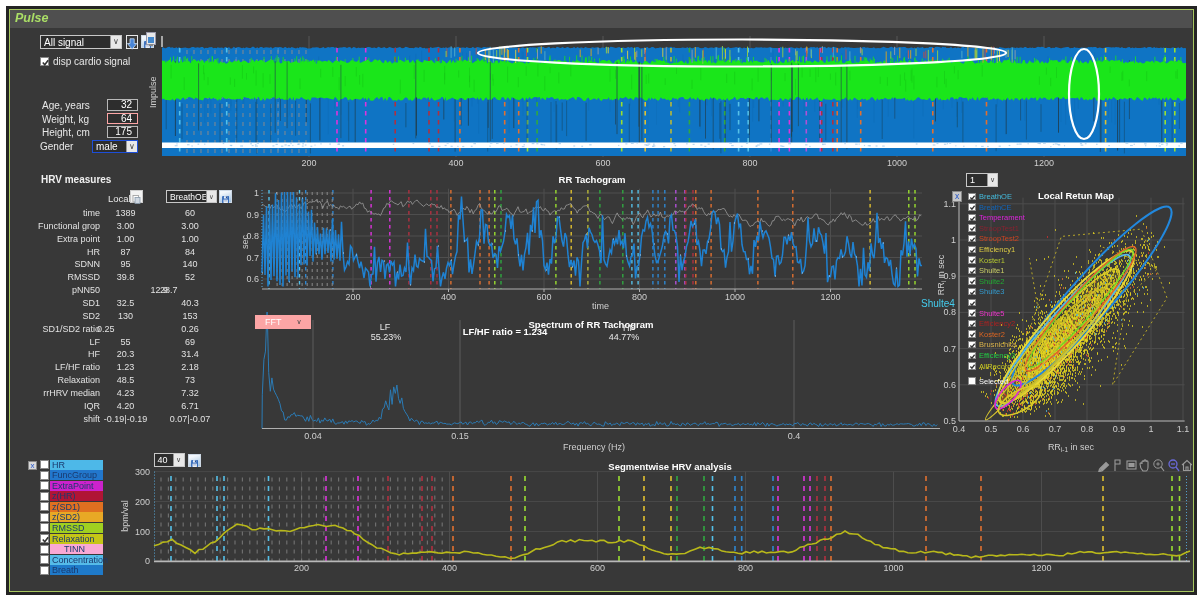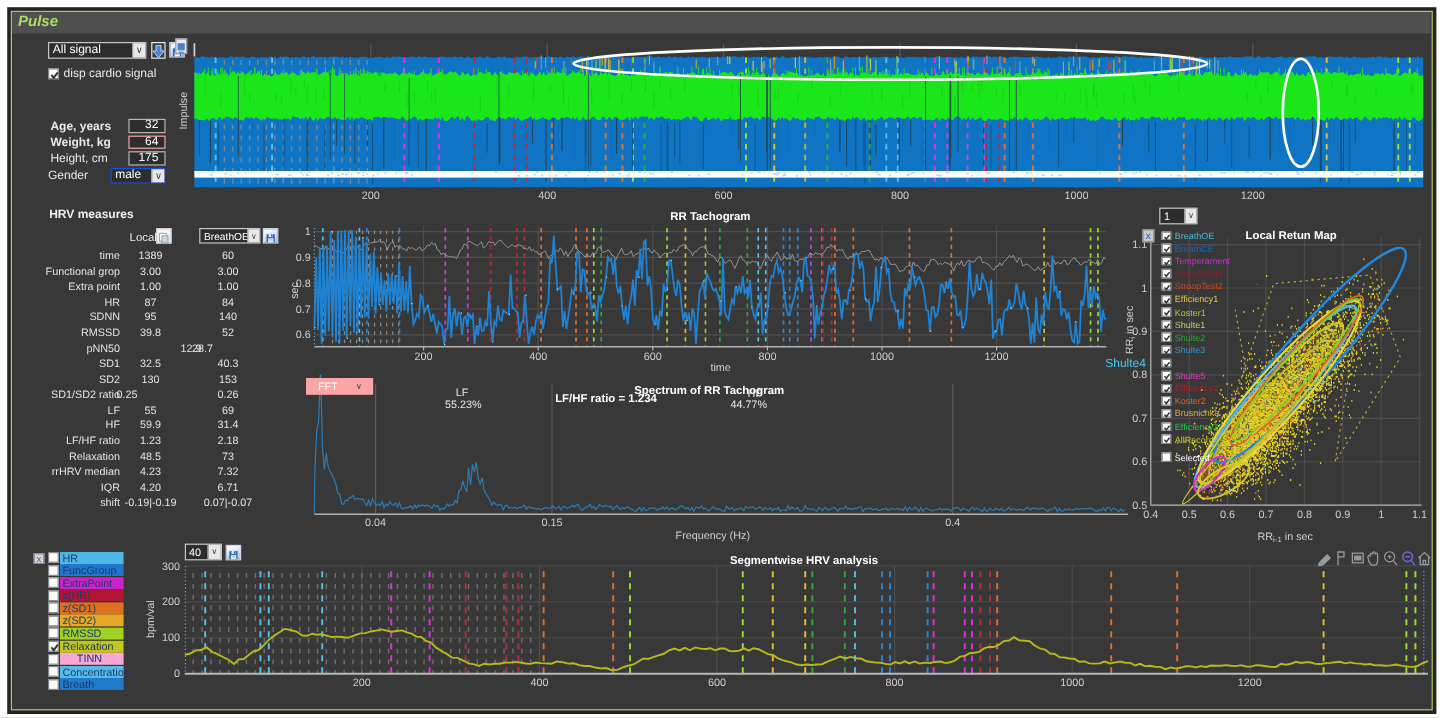--- a/index.html
+++ b/index.html
@@ -18,23 +18,23 @@
       <rect x="4.1" y="6.6" width="5.2" height="4" fill="#f0f4fa"></rect>
       <line x1="4.9" y1="7.6" x2="8.5" y2="7.6" stroke="#8899bb" stroke-width="0.5"></line>
       <line x1="4.9" y1="8.6" x2="8.5" y2="8.6" stroke="#8899bb" stroke-width="0.5"></line>
     </svg></div>
 <div style="position:absolute;left:40px;top:57px;width:9px;height:9px;background:#fff;border:1px solid #888;box-sizing:border-box">
     <svg width="9" height="9" viewBox="0 0 10 10" style="position:absolute;left:0;top:0">
       <path d="M2 5 L4.2 7.5 L8 2.5" stroke="#333" stroke-width="1.8" fill="none"></path>
     </svg>
   </div>
 <div style="position:absolute;left:53px;top:56px;color:#e8e8e8;font-size:10px;font-weight:normal;white-space:nowrap">disp cardio signal</div>
-<div style="position:absolute;left:42px;top:100px;color:#e8e8e8;font-size:10px;font-weight:bold;white-space:nowrap">Age, years</div>
+<div style="position:absolute;left:42px;top:100px;color:#e8e8e8;font-size:10px;font-weight:normal;white-space:nowrap">Age, years</div>
 <div style="position:absolute;left:107px;top:99px;width:31px;height:11.5px;background:#2d2d2d;border:1px solid #b8b8b8;box-sizing:border-box;color:#fff;font-size:10px;display:flex;align-items:center;justify-content:flex-end;padding-right:5px">32</div>
-<div style="position:absolute;left:42px;top:113.5px;color:#e8e8e8;font-size:10px;font-weight:bold;white-space:nowrap">Weight, kg</div>
+<div style="position:absolute;left:42px;top:113.5px;color:#e8e8e8;font-size:10px;font-weight:normal;white-space:nowrap">Weight, kg</div>
 <div style="position:absolute;left:107px;top:112.5px;width:31px;height:11.5px;background:#2d2d2d;border:1px solid #fca5a5;box-sizing:border-box;color:#fff;font-size:10px;display:flex;align-items:center;justify-content:flex-end;padding-right:5px">64</div>
 <div style="position:absolute;left:42px;top:127px;color:#e8e8e8;font-size:10px;font-weight:normal;white-space:nowrap">Height, cm</div>
 <div style="position:absolute;left:107px;top:126px;width:31px;height:11.5px;background:#2d2d2d;border:1px solid #b8b8b8;box-sizing:border-box;color:#fff;font-size:10px;display:flex;align-items:center;justify-content:flex-end;padding-right:5px">175</div>
 <div style="position:absolute;left:40px;top:140.5px;color:#e8e8e8;font-size:10px;font-weight:normal;white-space:nowrap">Gender</div>
 <div style="position:absolute;left:92px;top:140px;width:46px;height:12.5px;background:#2d2d2d;border:1px solid #1d4ed8;box-sizing:border-box">
     <span style="position:absolute;left:3px;top:50%;transform:translateY(-50%);color:#fff;font-size:10px;white-space:nowrap">male</span>
     <span style="position:absolute;right:0;top:0;bottom:0;width:11px;background:#e8e8e8;border-left:1px solid #999;color:#444;font-size:8px;display:flex;align-items:center;justify-content:center">∨</span>
   </div>
 <div style="position:absolute;left:41px;top:174px;color:#f0f0f0;font-size:10px;font-weight:bold;white-space:nowrap">HRV measures</div>
 <div style="position:absolute;left:108px;top:192.5px;color:#e8e8e8;font-size:9.5px;font-weight:normal;white-space:nowrap">Local</div>
@@ -81,21 +81,21 @@
 <div style="position:absolute;left:0px;top:310.8px;width:100px;text-align:right;color:#e2e2e2;font-size:9px">SD2</div>
 <div style="position:absolute;left:97px;top:310.8px;width:57px;text-align:center;color:#e2e2e2;font-size:9px">130</div>
 <div style="position:absolute;left:160px;top:310.8px;width:60px;text-align:center;color:#e2e2e2;font-size:9px">153</div>
 <div style="position:absolute;left:0px;top:323.7px;width:100px;text-align:right;color:#e2e2e2;font-size:9px">SD1/SD2 ratio</div>
 <div style="position:absolute;left:97px;top:323.7px;width:57px;text-align:left;color:#e2e2e2;font-size:9px">0.25</div>
 <div style="position:absolute;left:160px;top:323.7px;width:60px;text-align:center;color:#e2e2e2;font-size:9px">0.26</div>
 <div style="position:absolute;left:0px;top:336.5px;width:100px;text-align:right;color:#e2e2e2;font-size:9px">LF</div>
 <div style="position:absolute;left:97px;top:336.5px;width:57px;text-align:center;color:#e2e2e2;font-size:9px">55</div>
 <div style="position:absolute;left:160px;top:336.5px;width:60px;text-align:center;color:#e2e2e2;font-size:9px">69</div>
 <div style="position:absolute;left:0px;top:349.4px;width:100px;text-align:right;color:#e2e2e2;font-size:9px">HF</div>
-<div style="position:absolute;left:97px;top:349.4px;width:57px;text-align:center;color:#e2e2e2;font-size:9px">59.9</div>
+<div style="position:absolute;left:97px;top:349.4px;width:57px;text-align:center;color:#e2e2e2;font-size:9px">20.3</div>
 <div style="position:absolute;left:160px;top:349.4px;width:60px;text-align:center;color:#e2e2e2;font-size:9px">31.4</div>
 <div style="position:absolute;left:0px;top:362.2px;width:100px;text-align:right;color:#e2e2e2;font-size:9px">LF/HF ratio</div>
 <div style="position:absolute;left:97px;top:362.2px;width:57px;text-align:center;color:#e2e2e2;font-size:9px">1.23</div>
 <div style="position:absolute;left:160px;top:362.2px;width:60px;text-align:center;color:#e2e2e2;font-size:9px">2.18</div>
 <div style="position:absolute;left:0px;top:375.1px;width:100px;text-align:right;color:#e2e2e2;font-size:9px">Relaxation</div>
 <div style="position:absolute;left:97px;top:375.1px;width:57px;text-align:center;color:#e2e2e2;font-size:9px">48.5</div>
 <div style="position:absolute;left:160px;top:375.1px;width:60px;text-align:center;color:#e2e2e2;font-size:9px">73</div>
 <div style="position:absolute;left:0px;top:387.9px;width:100px;text-align:right;color:#e2e2e2;font-size:9px">rrHRV median</div>
 <div style="position:absolute;left:97px;top:387.9px;width:57px;text-align:center;color:#e2e2e2;font-size:9px">4.23</div>
 <div style="position:absolute;left:160px;top:387.9px;width:60px;text-align:center;color:#e2e2e2;font-size:9px">7.32</div>

